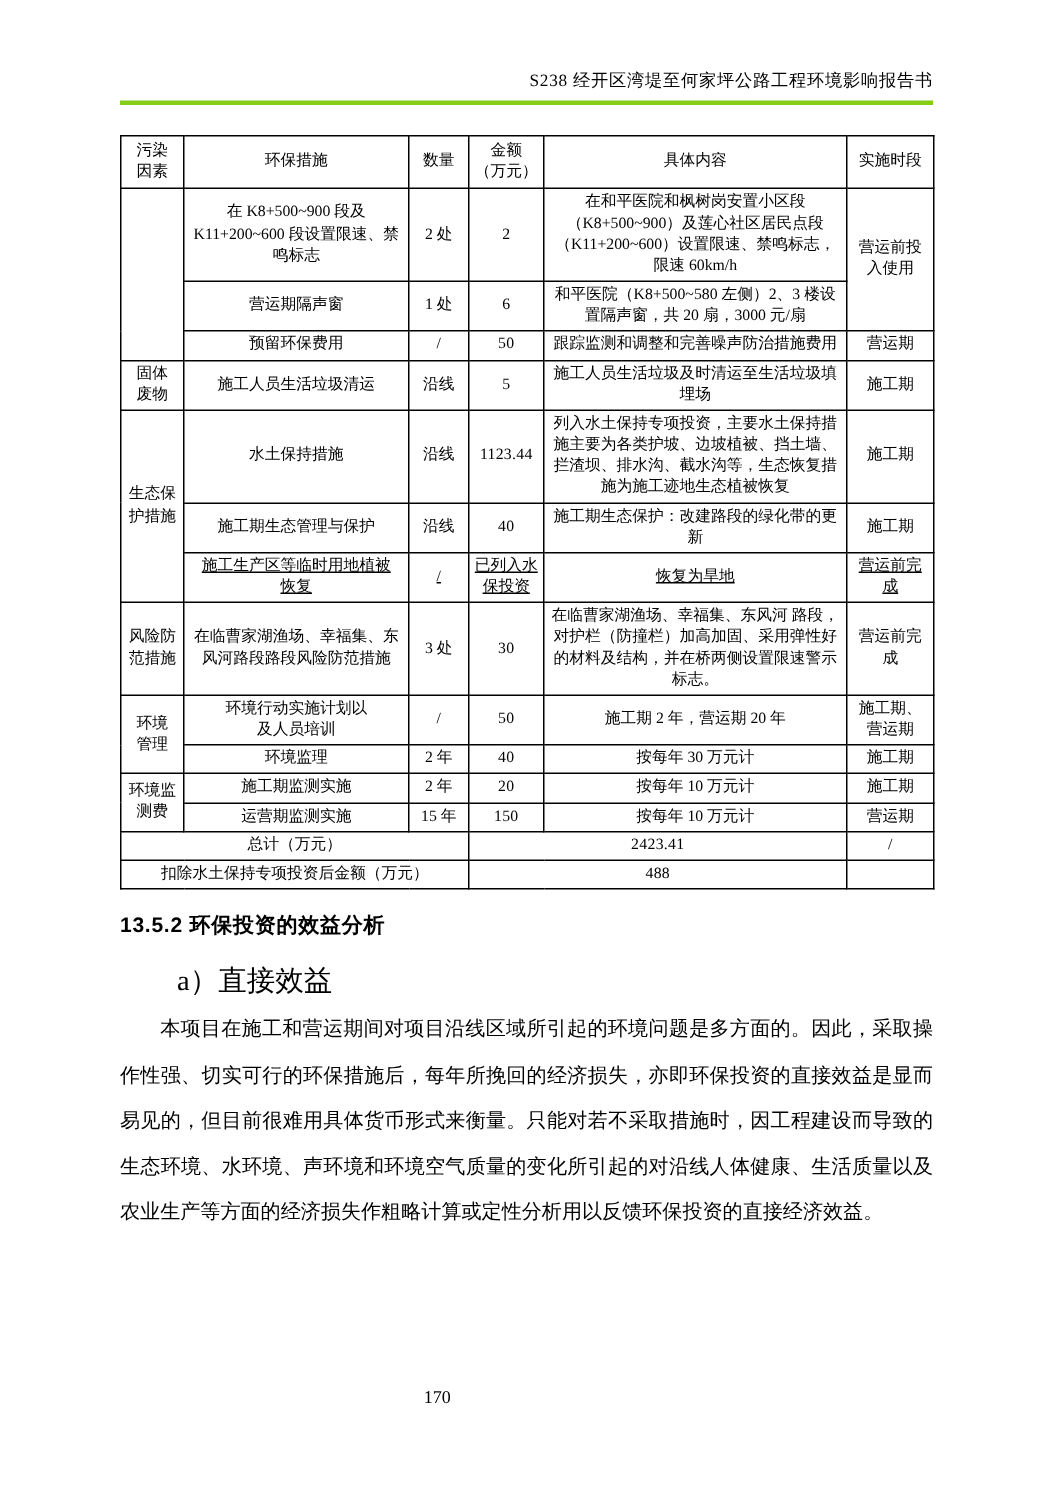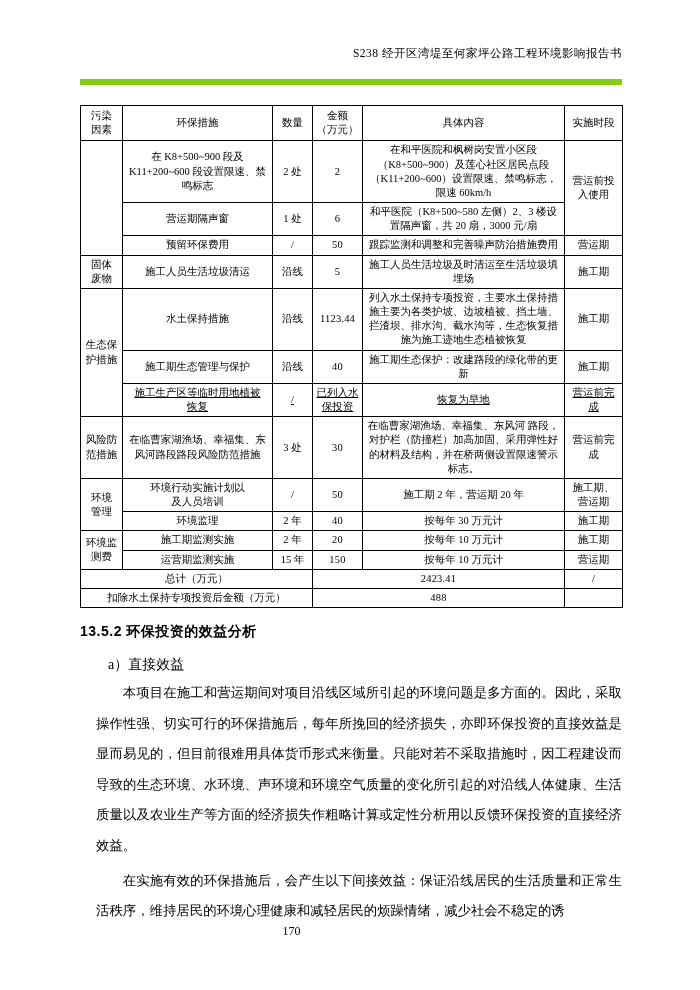--- a/index.html
+++ b/index.html
@@ -5,21 +5,21 @@
   html,body { margin:0; padding:0; }
   body {
     width:700px; height:990px;
     background:#ffffff; color:#000;
     font-family:"Liberation Serif","DejaVu Serif",serif;
     position:relative; overflow:hidden;
   }
   .content { position:absolute; left:80px; top:46px; width:542px; }
 
   .doc-header { text-align:right; font-size:11.5px; letter-spacing:0.5px;
-    padding-bottom:18px; border-bottom:6px solid #84cc16; }
+    padding-bottom:6px; border-bottom:3px solid #84cc16; }
 
   table.env-table {
     border-collapse:collapse; table-layout:fixed;
     width:542px; margin-top:20px;
     border:1.5px solid #000;
   }
   .env-table td, .env-table th {
     border:1px solid #000;
     font-size:10.5px; line-height:1.35; font-weight:normal;
     text-align:center; vertical-align:middle;
@@ -28,24 +28,24 @@
   }
   .env-table th { padding:3px 2px; }
   .u { text-decoration:underline; }
   .num { letter-spacing:0.2px; }
 
   .sec-heading {
     margin:15px 0 12px 0;
     font-family:"Liberation Sans","DejaVu Sans",sans-serif;
     font-weight:bold; font-size:14px; letter-spacing:0.5px;
   }
-  .sub-heading { font-size:14px; margin-top:15px; text-indent:2em; }
+  .sub-heading { font-size:19px; margin-top:15px; text-indent:2em; }
   .para {
     font-size:13.4px; line-height:2.28; text-align:justify;
-    text-indent:2em; margin:4px 0 0 16px;
+    text-indent:2em; margin:4px 0 0 0;
   }
   .page-num {
     position:absolute; left:0; top:924px; width:583px;
     text-align:center; font-size:12px;
   }
 </style>
 </head>
 <body>
 
 <div class="content">
@@ -189,17 +189,16 @@
     </tbody>
   </table>
 
   <div class="sec-heading">13.5.2 环保投资的效益分析</div>
 
   <div class="sub-heading">a）直接效益</div>
 
   <p class="para">本项目在施工和营运期间对项目沿线区域所引起的环境问题是多方面的。因此，采取操作性强、切实可行的环保措施后，每年所挽回的经济损失，亦即环保投资的直接效益是显而易见的，但目前很难用具体货币形式来衡量。只能对若不采取措施时，因工程建设而导致的生态环境、水环境、声环境和环境空气质量的变化所引起的对沿线人体健康、生活质量以及农业生产等方面的经济损失作粗略计算或定性分析用以反馈环保投资的直接经济效益。</p>
 
 
-  <p class="para">在实施有效的环保措施后，会产生以下间接效益：保证沿线居民的生活质量和正常生活秩序，维持居民的环境心理健康和减轻居民的烦躁情绪，减少社会不稳定的诱</p>
 
 </div>
 
 <div class="page-num">170</div>
 
 </body></html>

